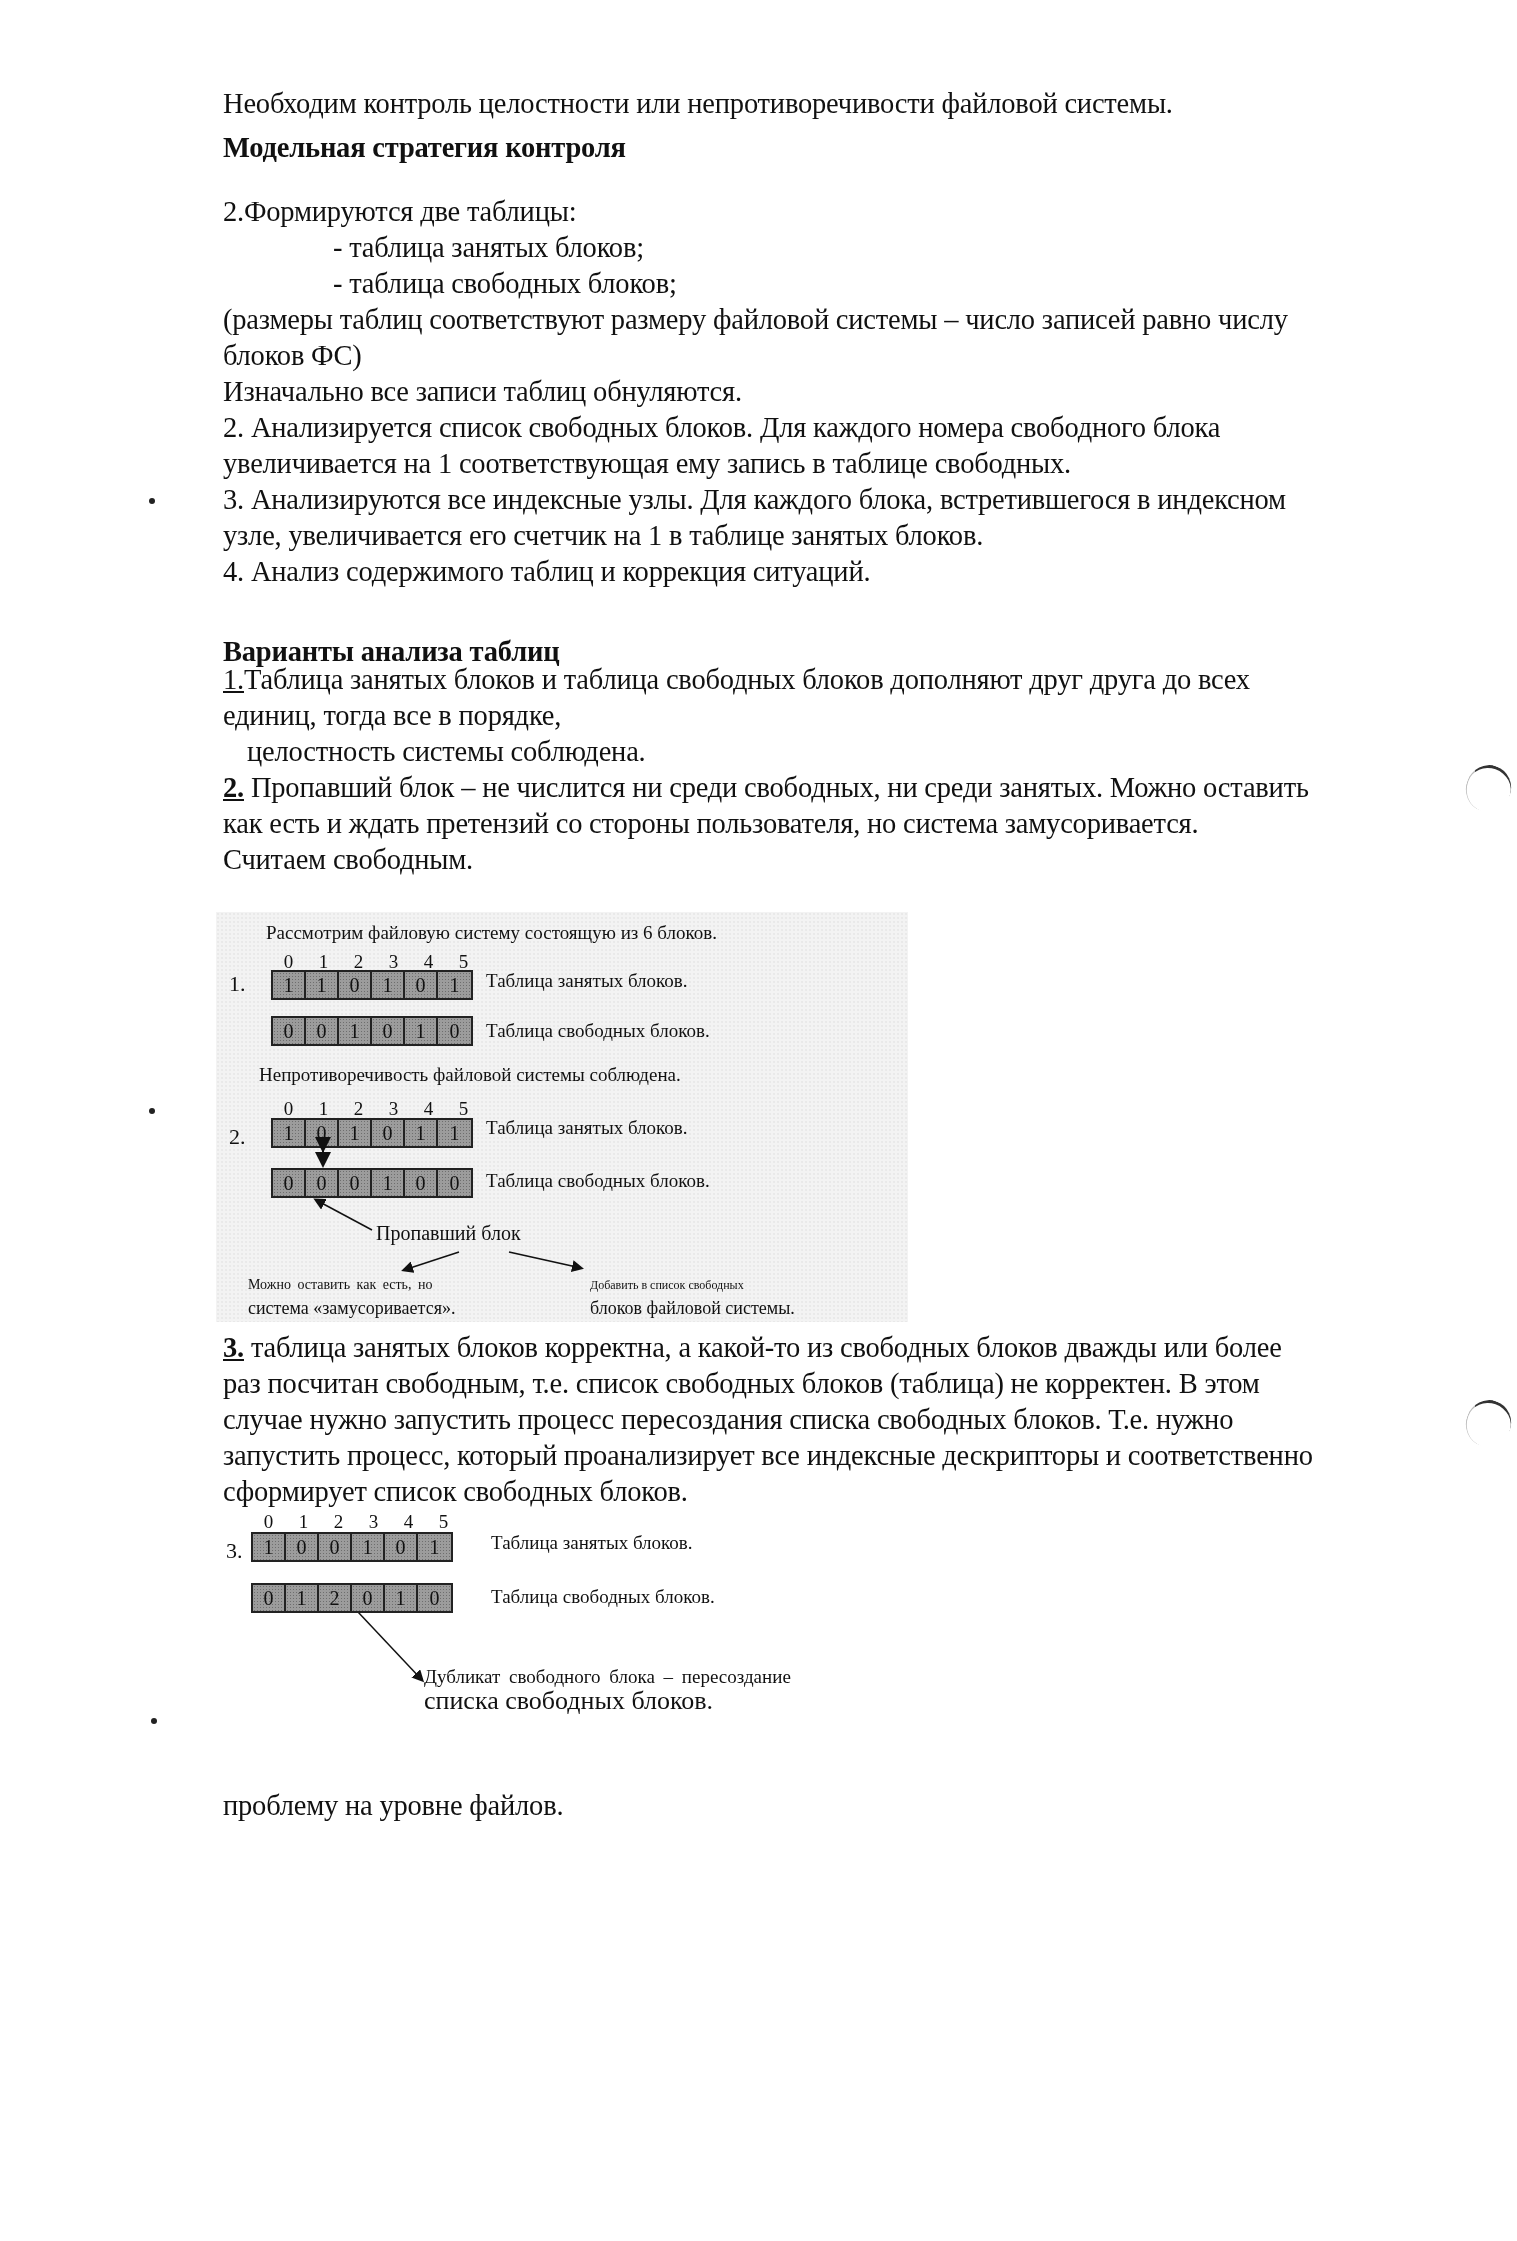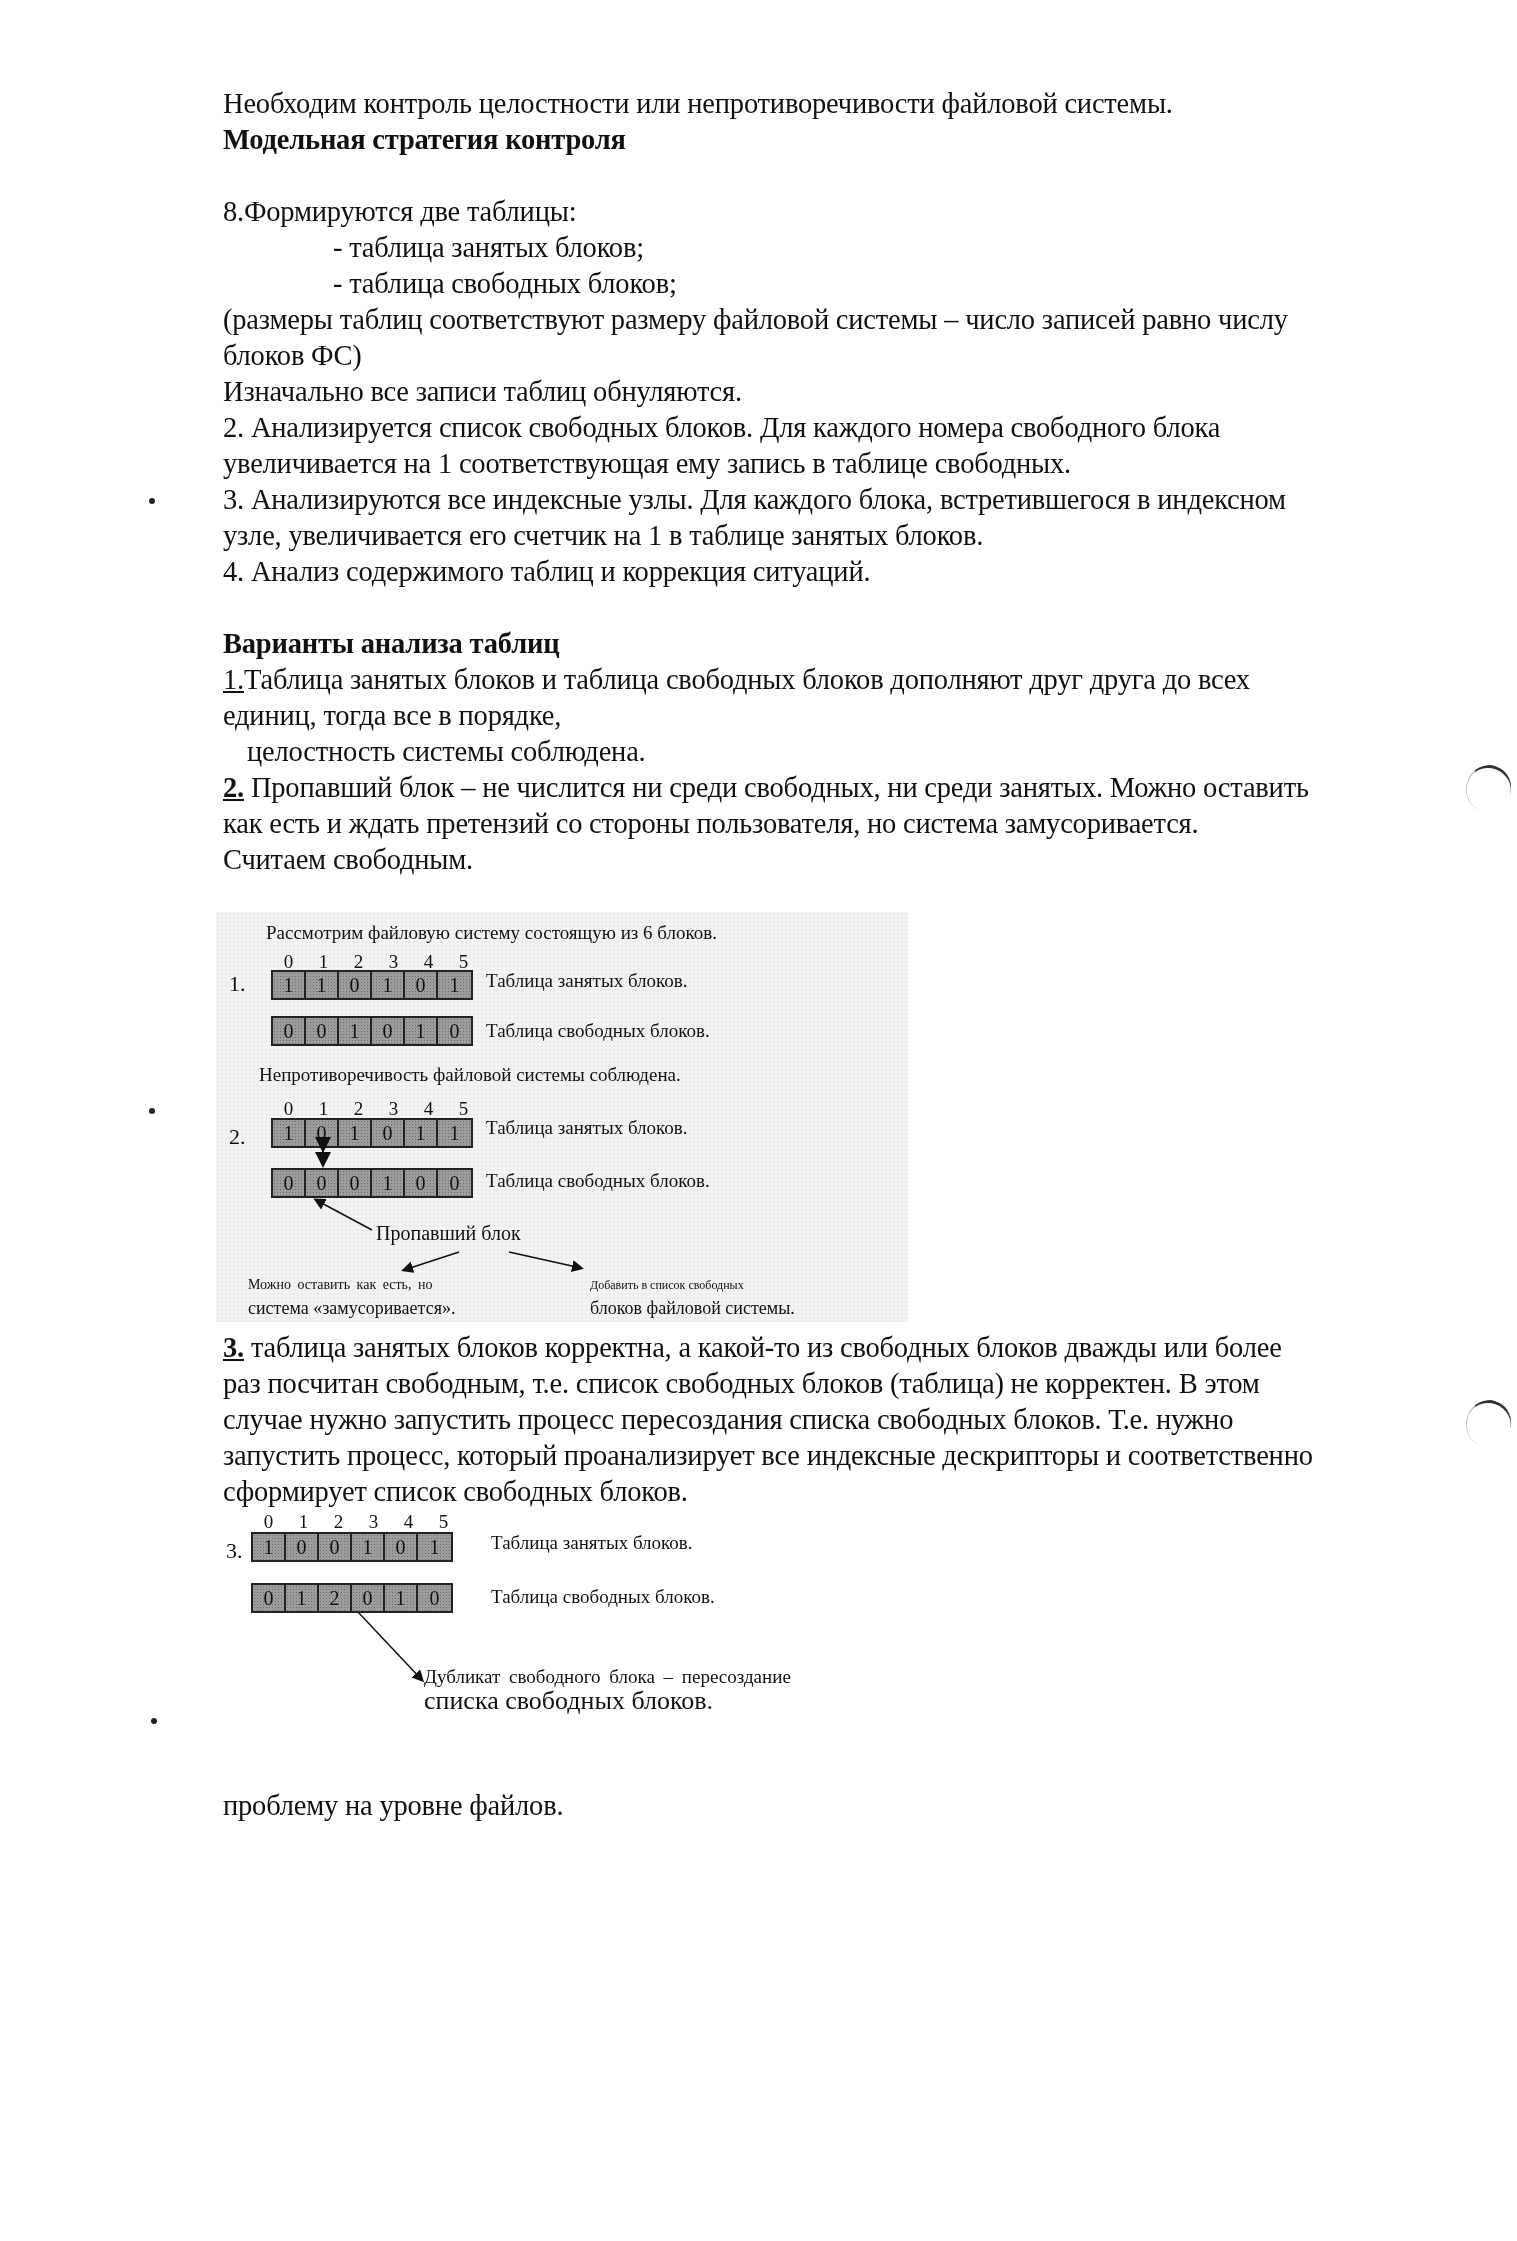--- a/index.html
+++ b/index.html
@@ -1,20 +1,20 @@
 <!DOCTYPE html>
 <html><head>
 <meta charset="utf-8">
 <style>
   html, body { margin: 0; padding: 0; background: #ffffff; }
   body { width: 1517px; height: 2241px; position: relative; overflow: hidden;
          font-family: "Liberation Serif", "DejaVu Serif", serif; color: #111; }
   .page { position: absolute; left: 4px; top: 0; width: 1517px; height: 2180px; }
   .txt { position: absolute; left: 219px; font-size: 28.5px; line-height: 36px; white-space: nowrap; letter-spacing: -0.2px; }
-  .bold { font-weight: bold; }
+  .bold { font-weight: bold; margin-top: 8px; }
   .ind { left: 329px; }
   .u { text-decoration: underline; }
   .mark { position: absolute; width: 6px; height: 6px; background: #222; border-radius: 50%; }
   .punch { position: absolute; width: 44px; height: 44px; border-radius: 50%;
            border-top: 3px solid #333; border-left: 1px solid #bbb; transform: rotate(20deg); }
   .fig { position: absolute; background: #f3f3f3;
          background-image: radial-gradient(#dcdcdc 0.6px, transparent 0.8px); background-size: 4px 4px; }
   .ftxt { position: absolute; font-size: 19px; line-height: 22px; white-space: nowrap; color: #111; }
   .cells { position: absolute; display: flex; border: 2px solid #222; height: 26px; }
   .cell { width: 33px; height: 26px; border-right: 2px solid #222; box-sizing: border-box;
@@ -27,21 +27,21 @@
   svg.arrows { position: absolute; left: 0; top: 0; }
 </style>
 </head>
 <body>
 
 <div class="page">
 
   <div class="txt" style="top:86px">Необходим контроль целостности или непротиворечивости файловой системы.</div>
   <div class="txt bold" style="top:122px">Модельная стратегия контроля</div>
 
-  <div class="txt" style="top:194px">8.Формируются две таблицы:</div>
+  <div class="txt" style="top:194px">2.Формируются две таблицы:</div>
   <div class="txt ind" style="top:230px">- таблица занятых блоков;</div>
   <div class="txt ind" style="top:266px">- таблица свободных блоков;</div>
   <div class="txt" style="top:302px">(размеры таблиц соответствуют размеру файловой системы – число записей равно числу</div>
   <div class="txt" style="top:338px">блоков ФС)</div>
   <div class="txt" style="top:374px">Изначально все записи таблиц обнуляются.</div>
   <div class="txt" style="top:410px">2. Анализируется список свободных блоков. Для каждого номера свободного блока</div>
   <div class="txt" style="top:446px">увеличивается на 1 соответствующая ему запись в таблице свободных.</div>
   <div class="txt" style="top:482px">3.   Анализируются все индексные узлы. Для каждого блока, встретившегося в индексном</div>
   <div class="txt" style="top:518px">узле, увеличивается его счетчик на 1 в таблице занятых блоков.</div>
   <div class="txt" style="top:554px">4.    Анализ содержимого таблиц и коррекция ситуаций.</div>

